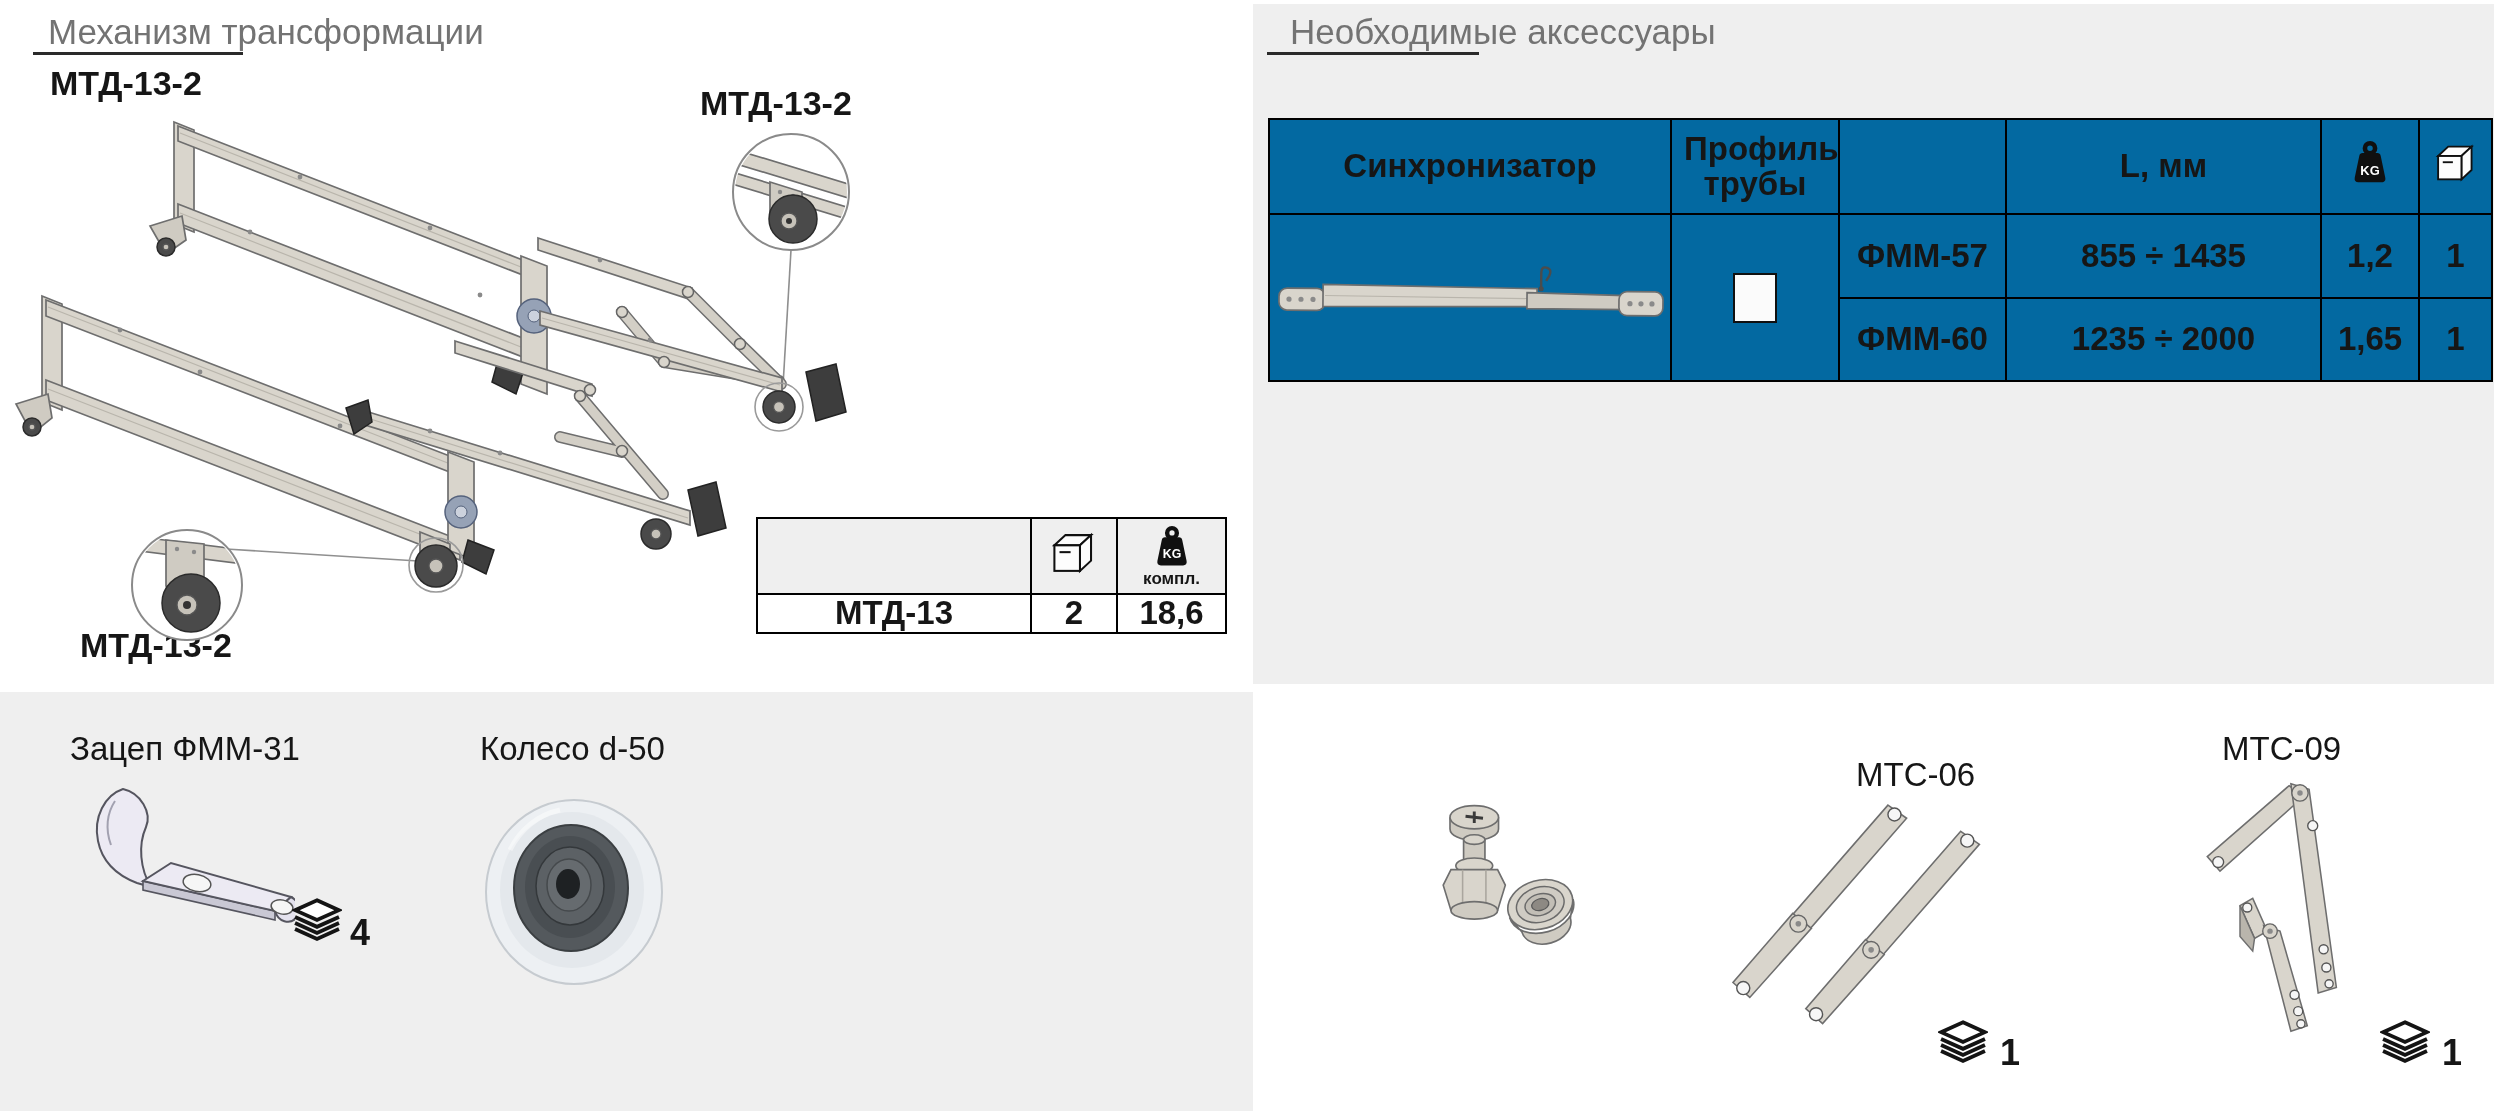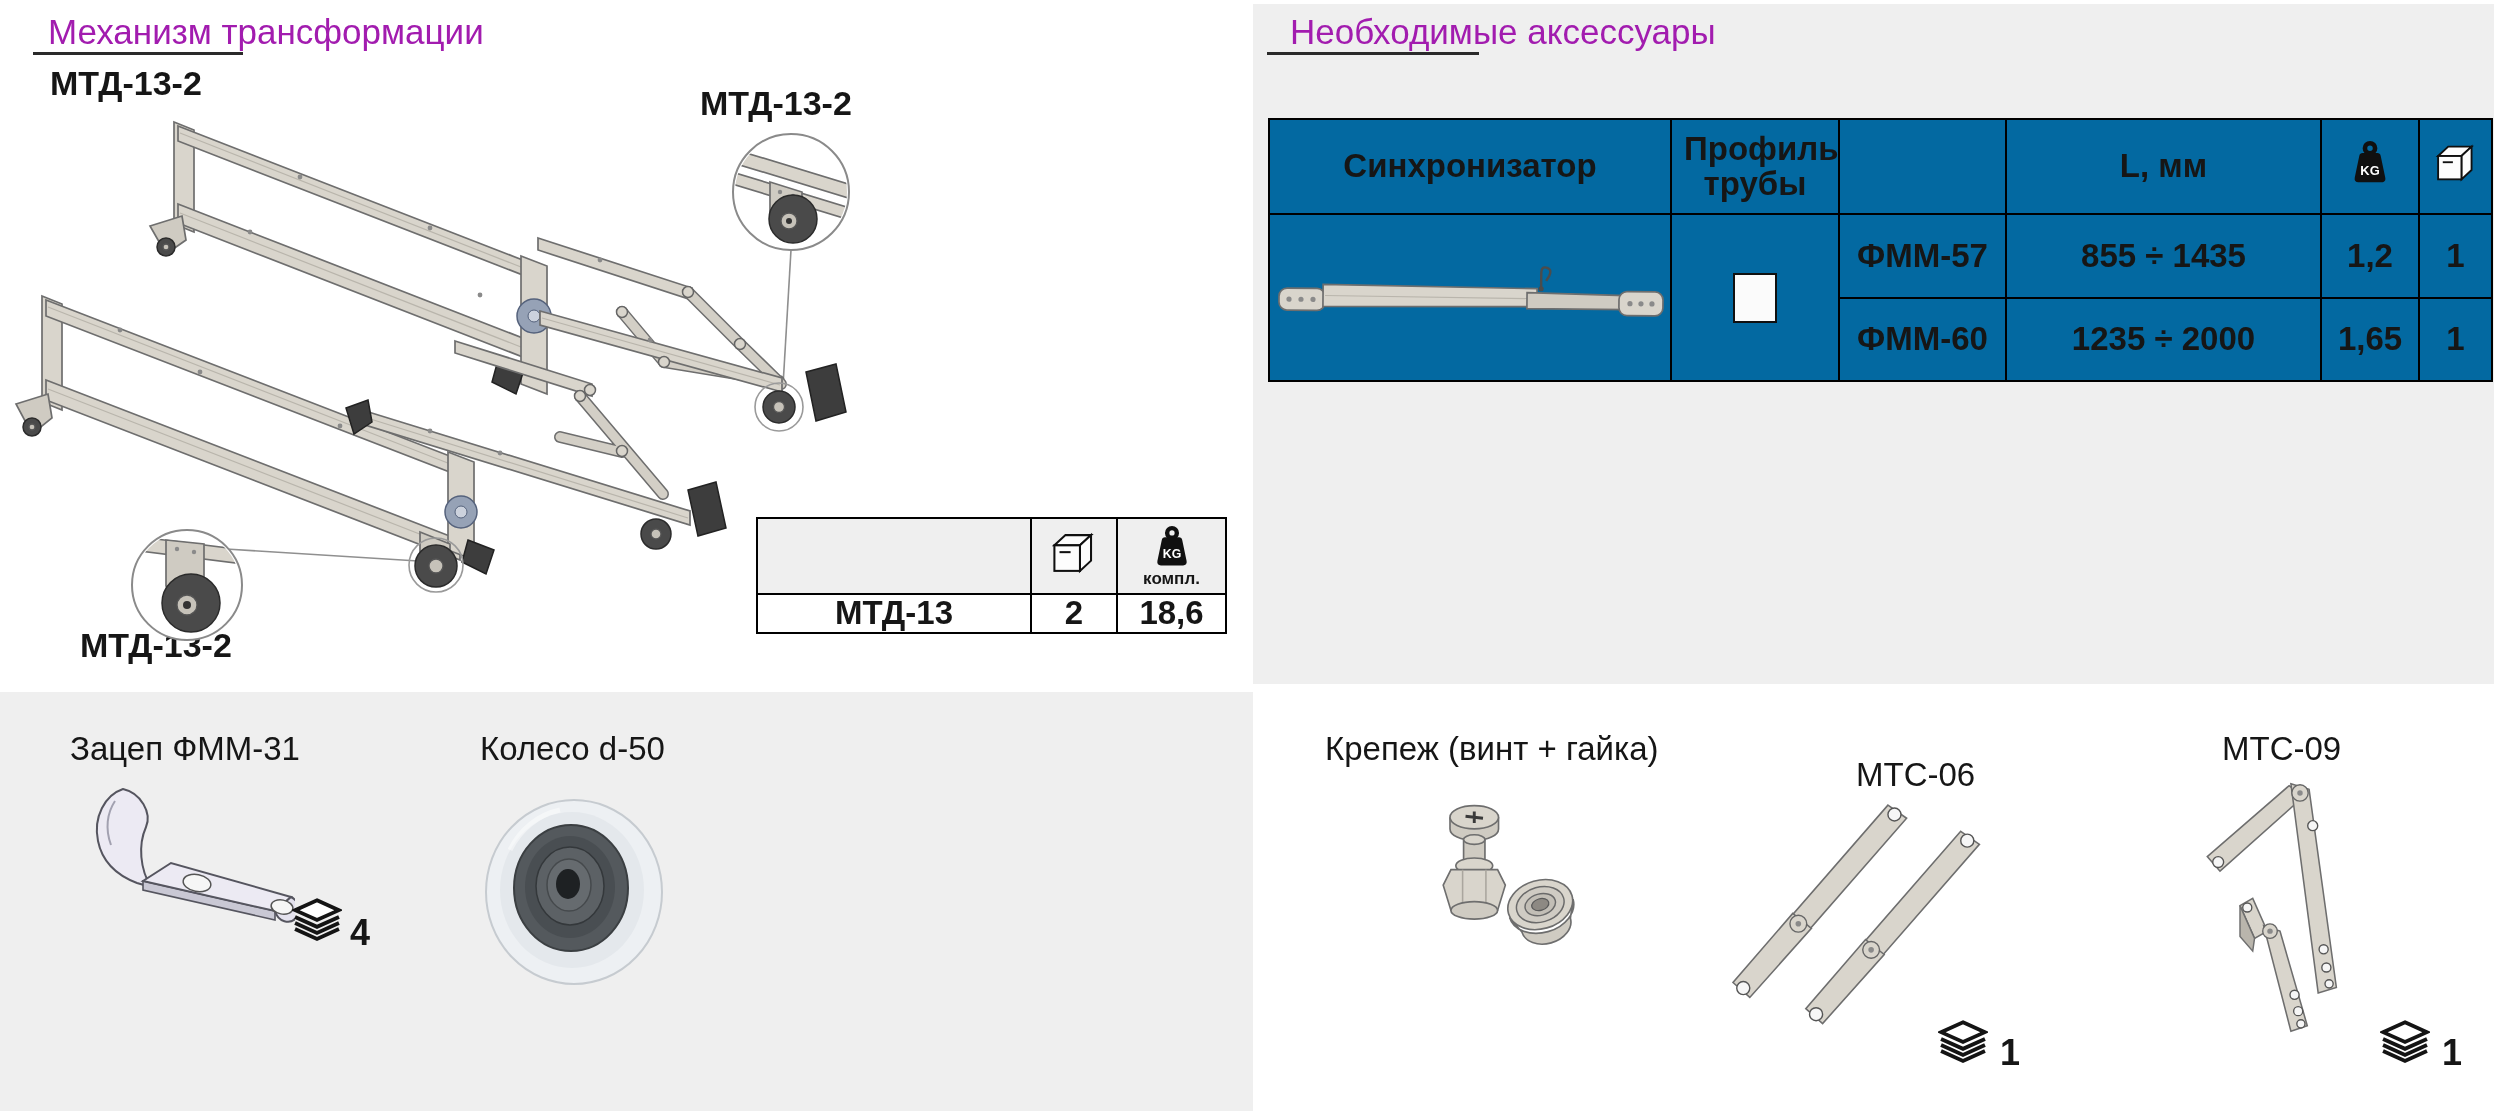--- a/index.html
+++ b/index.html
@@ -1,20 +1,20 @@
 <!DOCTYPE html>
 <html><head>
 <meta charset="utf-8">
 <style>
   html,body{margin:0;padding:0;background:#ffffff;}
   #page{position:relative;width:2500px;height:1115px;background:#ffffff;overflow:hidden;
         font-family:"Liberation Sans", sans-serif;color:#161616;}
   .abs{position:absolute;}
   .panel{background:#efefef;}
-  .title{font-size:35px;font-weight:400;color:#a21caf;white-space:nowrap;}
+  .title{font-size:35px;font-weight:400;color:#737373;white-space:nowrap;}
   .uline{height:3px;background:#2a2a2a;}
   .model{font-size:34px;font-weight:700;white-space:nowrap;}
   .itemlabel{font-size:33px;font-weight:400;white-space:nowrap;}
   .count{font-size:36px;font-weight:700;}
   table{border-collapse:collapse;table-layout:fixed;}
   td{border:2.5px solid #000;text-align:center;vertical-align:middle;
      font-weight:700;font-size:33px;padding:0;line-height:1.05;}
   .spec-left td.hdr{background:#efefef;}
   .spec-left td.data{background:#ffffff;}
   .spec-right td{background:#0369a1;}
@@ -303,21 +303,20 @@
     <ellipse cx="92" cy="94" rx="88" ry="92" fill="#edf0f3" stroke="#c6cbd0" stroke-width="2"></ellipse>
     <ellipse cx="90" cy="92" rx="72" ry="78" fill="#e4e8ec"></ellipse>
     <ellipse cx="89" cy="90" rx="57" ry="63" fill="#54595d" stroke="#3b3f42" stroke-width="2"></ellipse>
     <ellipse cx="88" cy="89" rx="45" ry="51" fill="#494e52"></ellipse>
     <ellipse cx="88" cy="88" rx="34" ry="39" fill="#5c6165" stroke="#34383b" stroke-width="1.5"></ellipse>
     <ellipse cx="87" cy="87" rx="22" ry="26" fill="#666b6f" stroke="#45494c" stroke-width="1.5"></ellipse>
     <ellipse cx="86" cy="86" rx="12" ry="15" fill="#1e2123"></ellipse>
     <path d="M28,52 A72,76 0 0 1 78,12" stroke="#ffffff" stroke-width="5" opacity="0.45" fill="none"></path>
   </svg>
 
-  <div class="abs itemlabel" style="left:1325px;top:730px;">Крепеж (винт + гайка)</div>
 
   <svg class="abs" style="left:1412px;top:792px;" width="175" height="165" viewBox="0 0 180 170">
     <g>
       <path class="mb2" d="M39,26 L39,38 A25,12 0 0 0 89,38 L89,26"></path>
       <ellipse cx="64" cy="26" rx="25" ry="12" class="mb"></ellipse>
       <path d="M55,25 L73,27 M64,20 L64,32" stroke="#3a3a3a" stroke-width="3" fill="none"></path>
       <path class="mb2" d="M53,49 L53,72 A11,5 0 0 0 75,72 L75,49"></path>
       <ellipse cx="64" cy="49" rx="11" ry="5" class="mb"></ellipse>
       <ellipse cx="64" cy="76" rx="19" ry="8" class="mb"></ellipse>
       <path class="mb" d="M40,80 L88,80 96,96 88,122 40,122 32,96 Z"></path>

